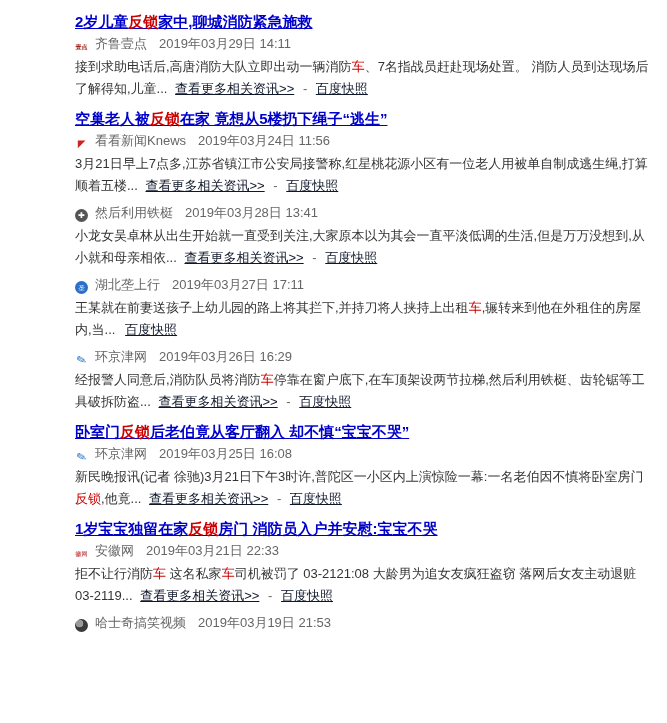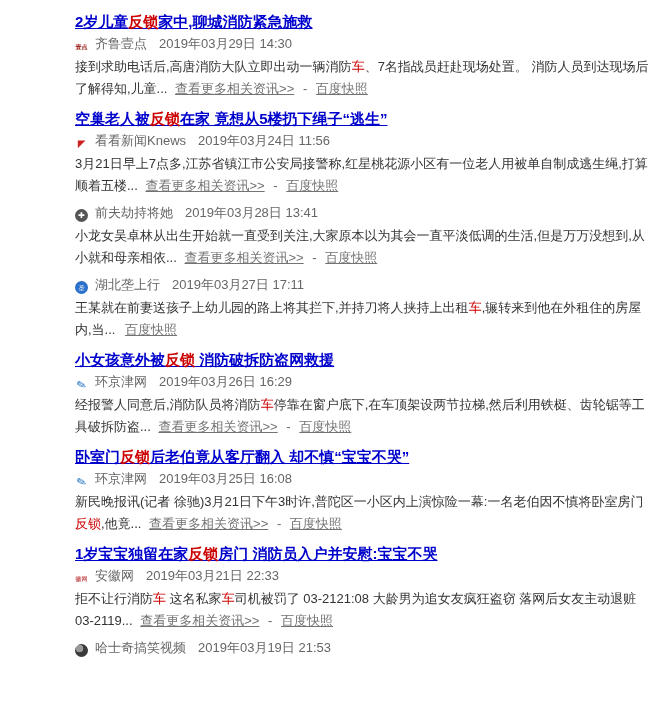--- a/index.html
+++ b/index.html
@@ -23,37 +23,37 @@
   .fav-lin   { background: #555; border-radius: 50%; color: #fff; font-size: 8px; line-height: 8px; }
   .fav-hubei { background: #2a6fc9; border-radius: 50%; color: #fff; font-size: 6px; line-height: 6px; }
   .fav-leaf  { color: #2878c8; font-size: 12px; transform: rotate(-15deg); }
   .fav-anhui { color: #cc6666; font-size: 6px; font-weight: bold; line-height: 6px; }
   .fav-husky { background: radial-gradient(circle at 35% 35%, #999 30%, #3a3a3a 34%); border-radius: 50%; }
   .src-name { white-space: nowrap; }
   .src-date { margin-left: 12px; white-space: nowrap; }
   .snippet { font-size: 13px; color: #333; line-height: 22px; }
   .snippet .hl { color: #cc0000; }
   .more-link, .cache-link {
-    color: #737373; text-decoration: underline; cursor: pointer;
+    color: #0f172a; text-decoration: underline; cursor: pointer;
   }
   .more-link { margin-left: 4px; }
   .sep { color: #666; margin: 0 5px; }
 </style>
 </head>
 <body>
 
 <div class="results" id="results">
   <div class="result">
     <div class="title-line">
       <a class="title-link"><span>2岁儿童</span><span class="hl">反锁</span><span>家中,聊城消防紧急施救</span></a>
     </div>
     <div class="meta">
       <span class="fav fav-qilu">壹点</span>
       <span class="src-name">齐鲁壹点</span>
-      <span class="src-date">2019年03月29日 14:30</span>
+      <span class="src-date">2019年03月29日 14:11</span>
     </div>
     <div class="snippet">
       <span class="snippet-text"><span>接到求助电话后,高唐消防大队立即出动一辆消防</span><span class="hl">车</span><span>、7名指战员赶赴现场处置。 消防人员到达现场后了解得知,儿童...</span></span>
       <a class="more-link">查看更多相关资讯&gt;&gt;</a>
       <span class="sep">-</span>
       <a class="cache-link">百度快照</a>
     </div>
   </div>
 
   <div class="result">
@@ -69,21 +69,21 @@
       <span class="snippet-text"><span>3月21日早上7点多,江苏省镇江市公安局接警称,红星桃花源小区有一位老人用被单自制成逃生绳,打算顺着五楼...</span></span>
       <a class="more-link">查看更多相关资讯&gt;&gt;</a>
       <span class="sep">-</span>
       <a class="cache-link">百度快照</a>
     </div>
   </div>
 
   <div class="result">
     <div class="meta">
       <span class="fav fav-lin">✚</span>
-      <span class="src-name">前夫劫持将她</span>
+      <span class="src-name">然后利用铁梃</span>
       <span class="src-date">2019年03月28日 13:41</span>
     </div>
     <div class="snippet">
       <span class="snippet-text"><span>小龙女吴卓林从出生开始就一直受到关注,大家原本以为其会一直平淡低调的生活,但是万万没想到,从小就和母亲相依...</span></span>
       <a class="more-link">查看更多相关资讯&gt;&gt;</a>
       <span class="sep">-</span>
       <a class="cache-link">百度快照</a>
     </div>
   </div>
 
@@ -95,23 +95,20 @@
     </div>
     <div class="snippet">
       <span class="snippet-text"><span>王某就在前妻送孩子上幼儿园的路上将其拦下,并持刀将人挟持上出租</span><span class="hl">车</span><span>,辗转来到他在外租住的房屋内,当...</span></span>
       
       
       <a class="cache-link" style="margin-left: 6px;">百度快照</a>
     </div>
   </div>
 
   <div class="result">
-    <div class="title-line">
-      <a class="title-link"><span>小女孩意外被</span><span class="hl">反锁</span><span> 消防破拆防盗网救援</span></a>
-    </div>
     <div class="meta">
       <span class="fav fav-leaf">✎</span>
       <span class="src-name">环京津网</span>
       <span class="src-date">2019年03月26日 16:29</span>
     </div>
     <div class="snippet">
       <span class="snippet-text"><span>经报警人同意后,消防队员将消防</span><span class="hl">车</span><span>停靠在窗户底下,在车顶架设两节拉梯,然后利用铁梃、齿轮锯等工具破拆防盗...</span></span>
       <a class="more-link">查看更多相关资讯&gt;&gt;</a>
       <span class="sep">-</span>
       <a class="cache-link">百度快照</a>

